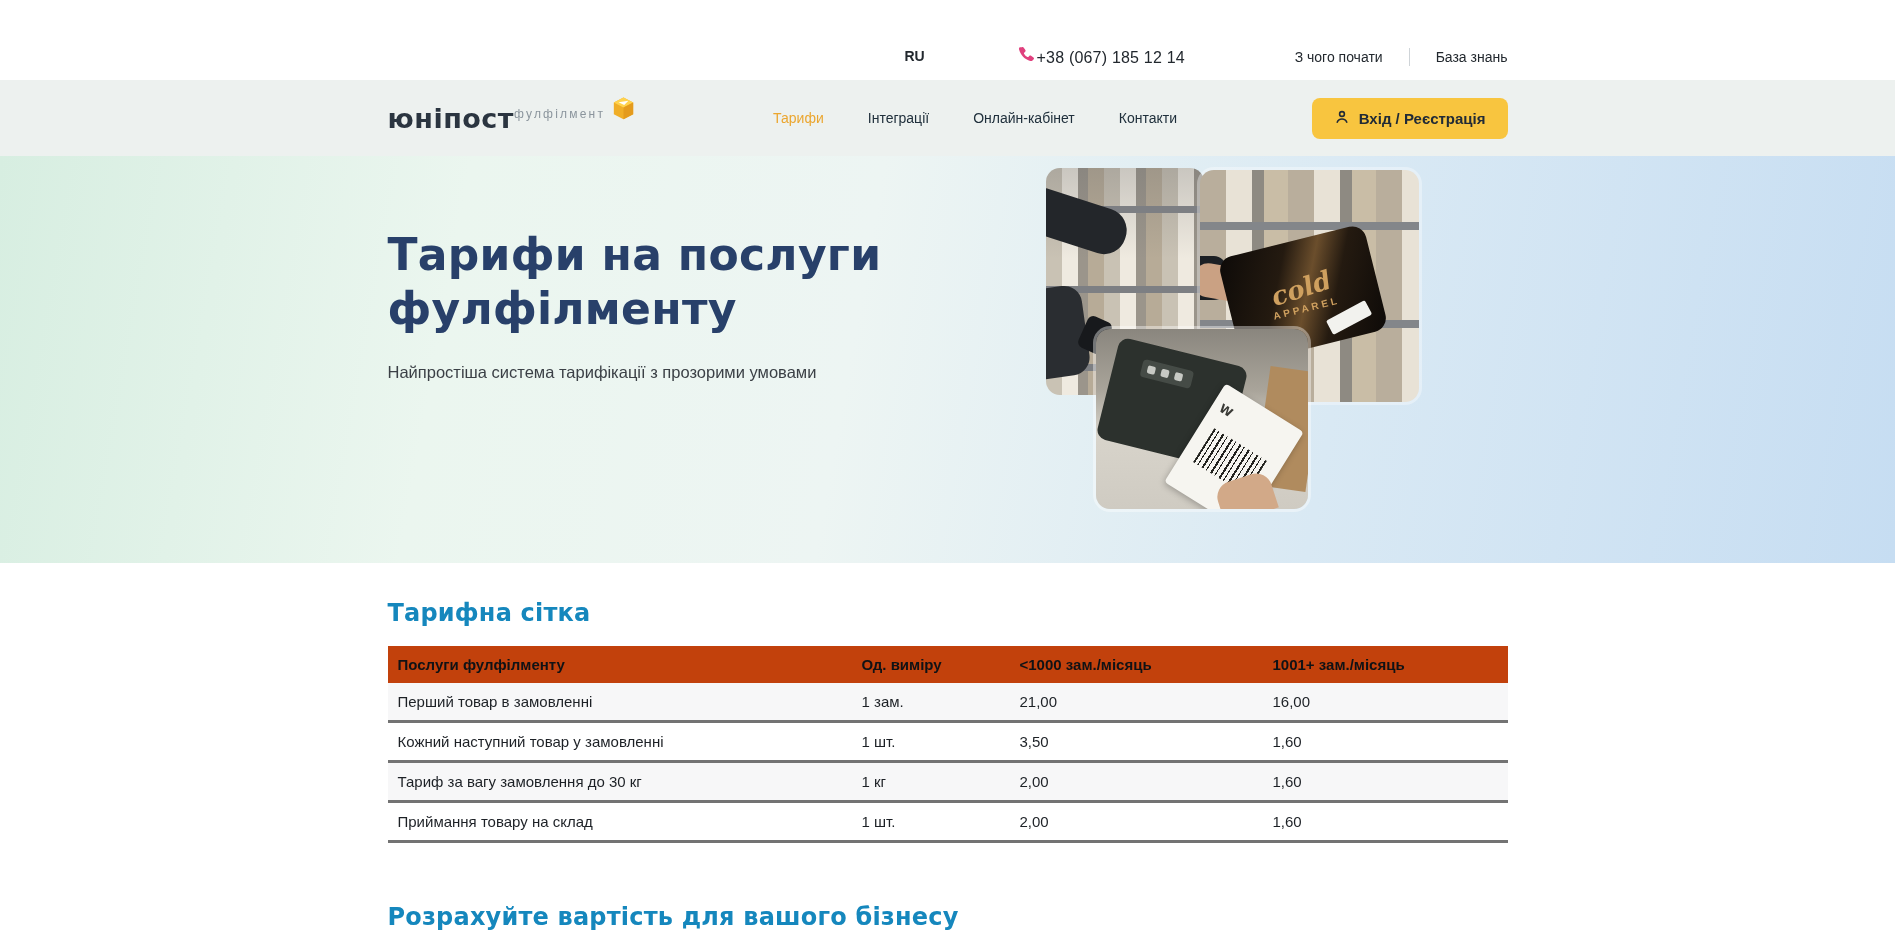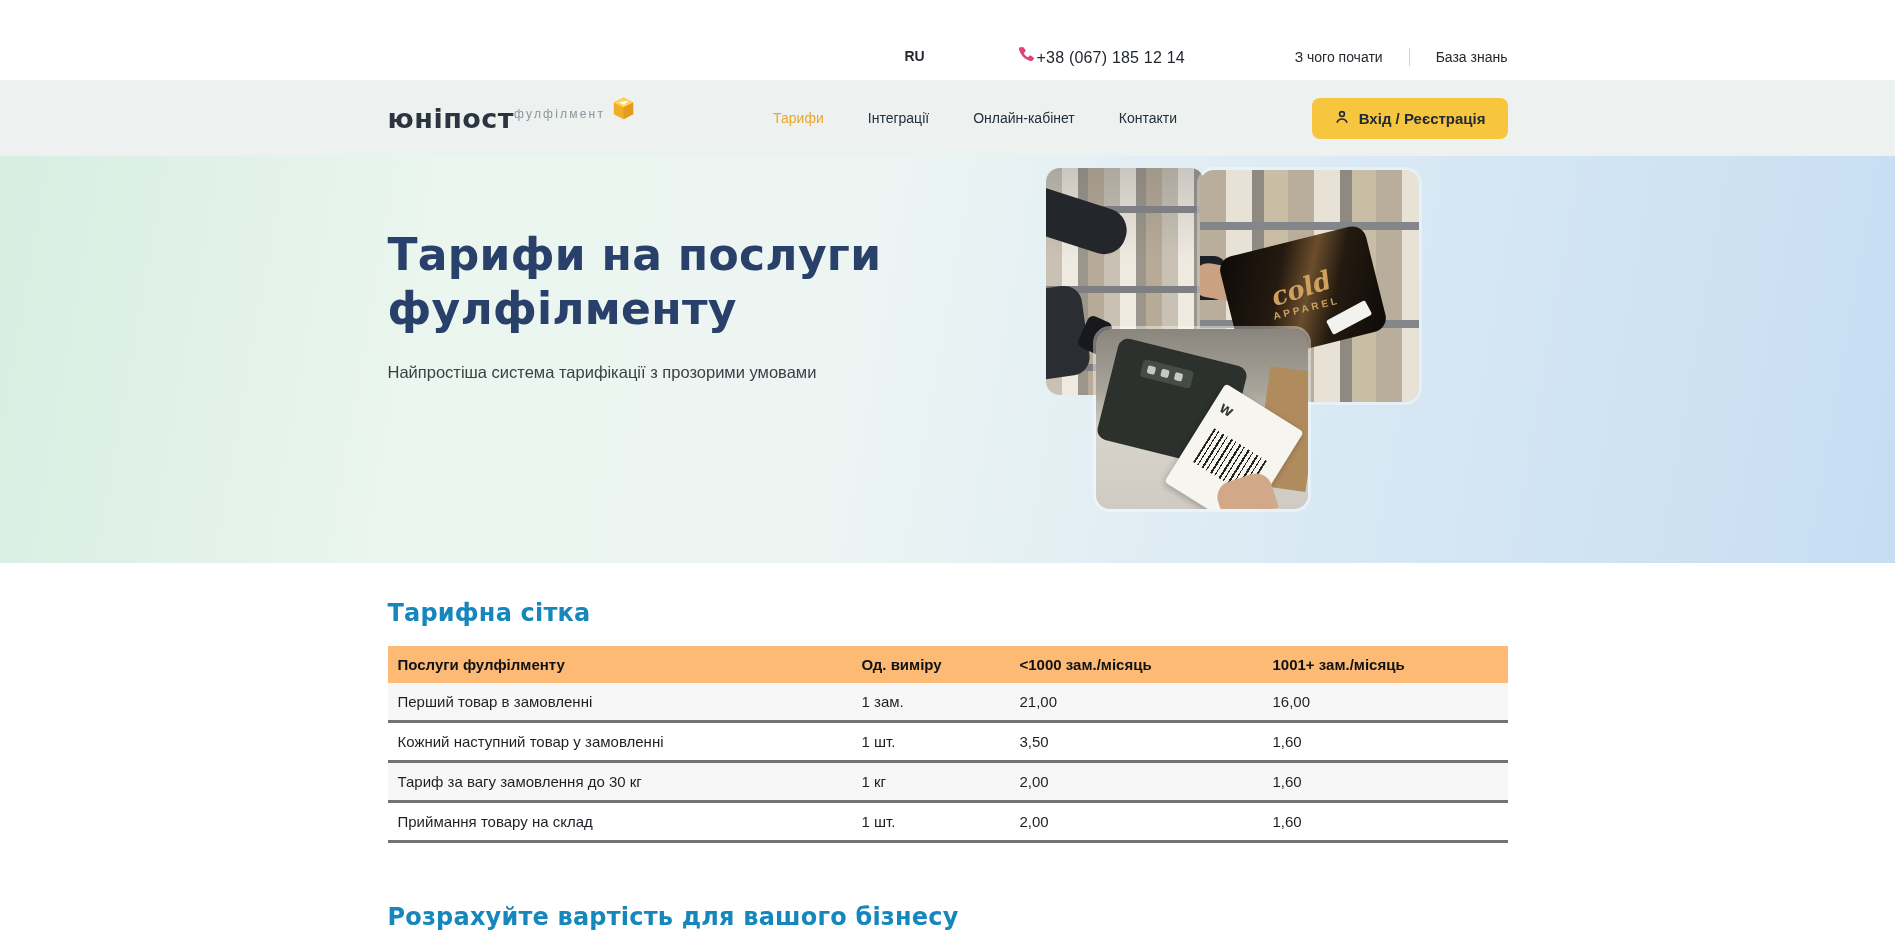--- a/index.html
+++ b/index.html
@@ -98,21 +98,21 @@
   
   .section { background:#fff; }
   .section-title { font-family:"DejaVu Sans", sans-serif; font-size:24px; font-weight:700;
     color:#1587bd; letter-spacing:.2px; }
   .pricing-title { padding-top:36px; }
   .tariff-table { width:100%; border-collapse:collapse; margin-top:19px; table-layout:fixed; }
   .tariff-table col.c1 { width:464px; }
   .tariff-table col.c2 { width:158px; }
   .tariff-table col.c3 { width:253px; }
   .tariff-table col.c4 { width:245px; }
-  .tariff-table th { background:#fdba74; text-align:left; font-size:15px; font-weight:700;
+  .tariff-table th { background:#c2410c; text-align:left; font-size:15px; font-weight:700;
     color:#101215; padding:10px 8px 10px 10px;margin-top:45px; }
   .tariff-table td { font-size:15px; color:#1d2126; padding:10px 8px 10px 10px;
     border-bottom:3px solid #737373; }
   .tariff-table tr:nth-child(odd) td { background:#f7f7f8; }
   .tariff-table tr:nth-child(even) td { background:#ffffff; }
   .calc-title { margin-top:60px; }
 </style>
 </head>
 <body>
 

